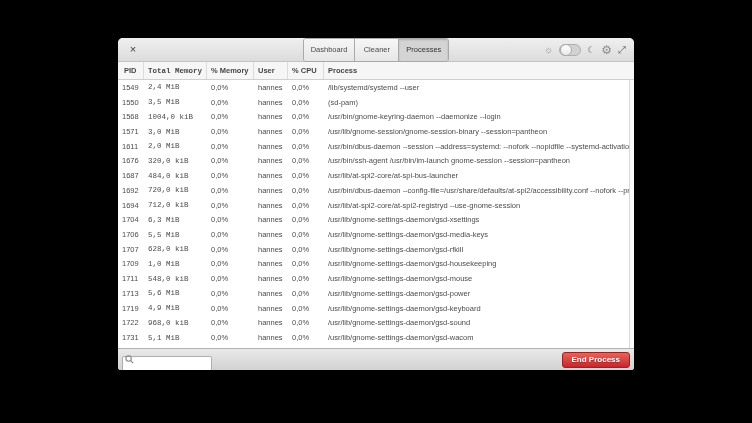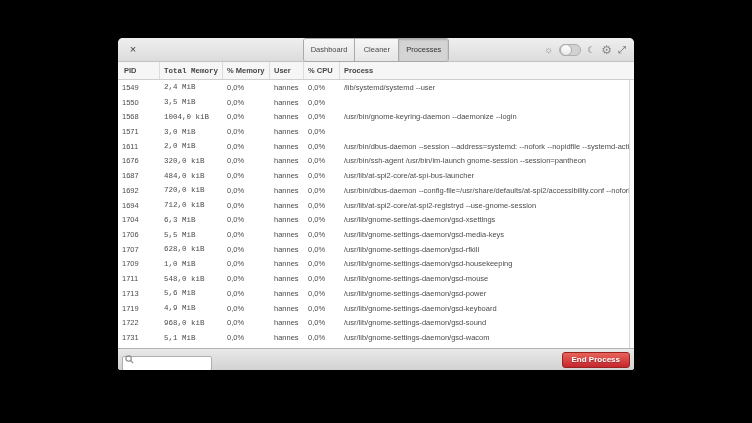--- a/index.html
+++ b/index.html
@@ -39,21 +39,21 @@
   .moon { font-size:9px; color:#6f6f6f; line-height:1; }
   .gear { font-size:12px; color:#8d8d8d; line-height:1; }
   .resize { font-size:10px; color:#5a5a5a; line-height:1; }
 
   
   .thead { display:flex; height:18px; background:#f6f6f6; align-items:center;
            border-bottom:1px solid #cfcfcf; font-size:7.5px; font-weight:bold;
            color:#454545; }
   .th { height:100%; display:flex; align-items:center; padding-left:4px;
         border-right:1px solid #dcdcdc; white-space:nowrap; overflow:hidden; }
-  .c0 { width:42px; padding-left:6px; }
+  .c0 { width:26px; padding-left:6px; }
   .c1 { width:63px;font-family:Liberation Mono, monospace; }
   .c2 { width:47px; }
   .c3 { width:34px; }
   .c4 { width:36px; }
   .c5 { flex:1; border-right:none; }
 
   
   .tbody { position:relative; height:268px; background:#fff; overflow:hidden; }
   .trow { display:flex; height:14.72px; align-items:center; font-size:7.5px;
           color:#4c4c4c; }
@@ -120,35 +120,37 @@
             <div class="td c3">hannes</div>
             <div class="td c4">0,0%</div>
             <div class="td c5">/lib/systemd/systemd --user</div>
           </div>
           <div class="trow">
             <div class="td c0">1550</div>
             <div class="td c1">3,5 MiB</div>
             <div class="td c2">0,0%</div>
             <div class="td c3">hannes</div>
             <div class="td c4">0,0%</div>
+            <div class="td c5">(sd-pam)</div>
           </div>
           <div class="trow">
             <div class="td c0">1568</div>
             <div class="td c1">1004,0 kiB</div>
             <div class="td c2">0,0%</div>
             <div class="td c3">hannes</div>
             <div class="td c4">0,0%</div>
             <div class="td c5">/usr/bin/gnome-keyring-daemon --daemonize --login</div>
           </div>
           <div class="trow">
             <div class="td c0">1571</div>
             <div class="td c1">3,0 MiB</div>
             <div class="td c2">0,0%</div>
             <div class="td c3">hannes</div>
             <div class="td c4">0,0%</div>
+            <div class="td c5">/usr/lib/gnome-session/gnome-session-binary --session=pantheon</div>
           </div>
           <div class="trow">
             <div class="td c0">1611</div>
             <div class="td c1">2,0 MiB</div>
             <div class="td c2">0,0%</div>
             <div class="td c3">hannes</div>
             <div class="td c4">0,0%</div>
             <div class="td c5">/usr/bin/dbus-daemon --session --address=systemd: --nofork --nopidfile --systemd-activation -...</div>
           </div>
           <div class="trow">

